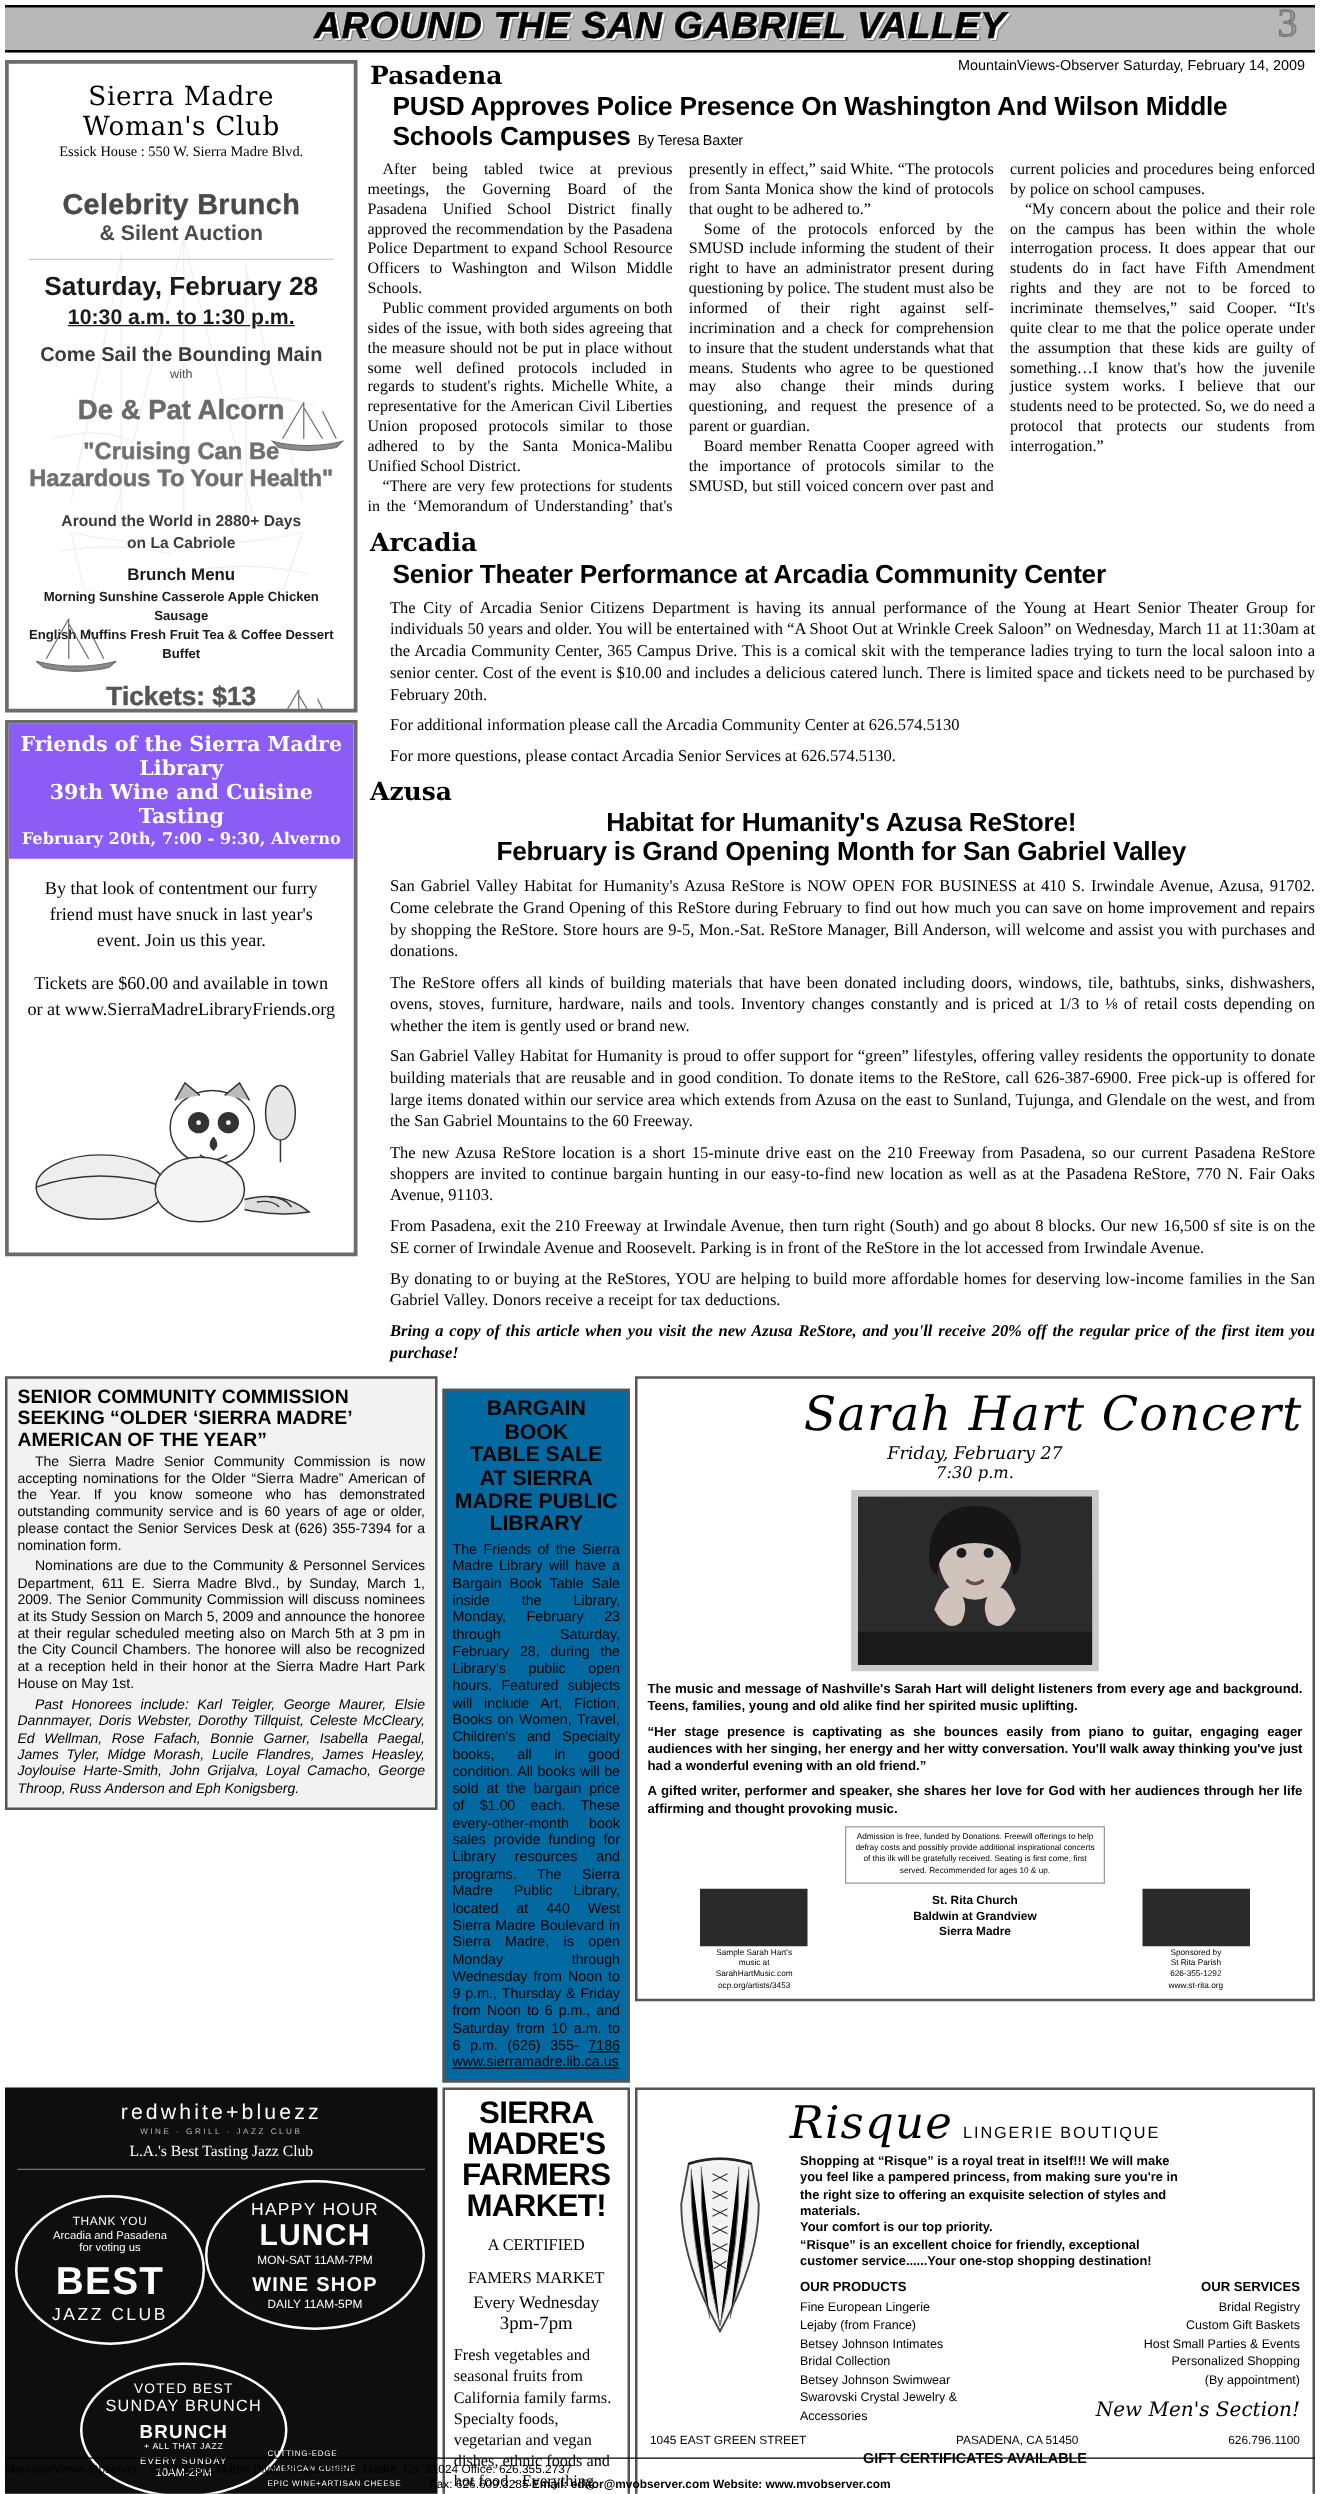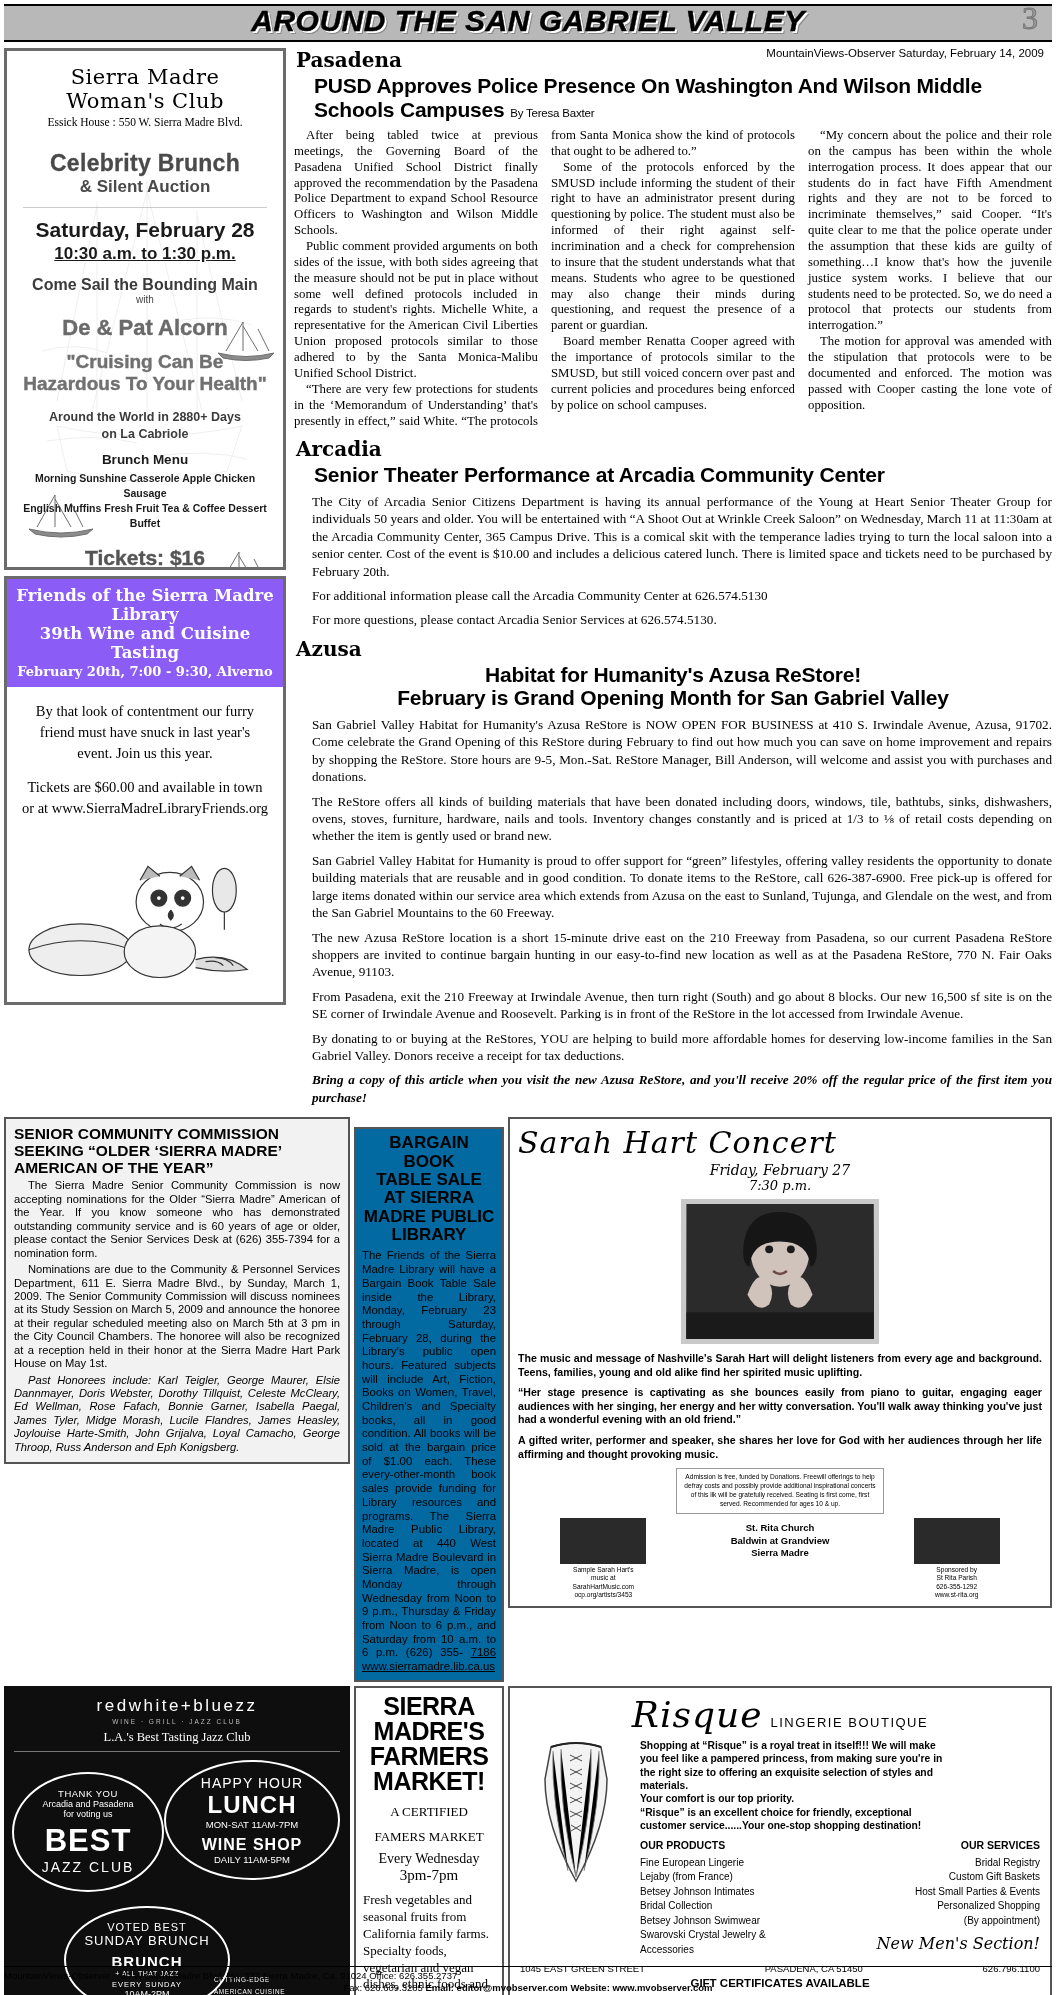--- a/index.html
+++ b/index.html
@@ -184,21 +184,21 @@
     line-height: 1.2; text-align: justify; margin-top: 5px;
   }
   .bargain-box .url { text-decoration: underline; }
 
   .sarah-box {
     flex: 1; border: 2px solid #555; background: #fff;
     padding: 6px 8px 6px 8px;
   }
   .sarah-title {
     font-family: "DejaVu Serif", serif; font-style: italic;
-    font-size: 30px; text-align: left; letter-spacing: 1px;
+    font-size: 38px; text-align: right; letter-spacing: 1px;
   }
   .sarah-date {
     font-family: "DejaVu Serif", serif; font-style: italic;
     font-size: 14px; text-align: center; margin-top: 2px;
   }
   .sarah-time {
     font-family: "DejaVu Serif", serif; font-style: italic;
     font-size: 13px; text-align: center;
   }
   .sarah-photo {
@@ -364,21 +364,21 @@
       <div class="wc-sail">Come Sail the Bounding Main</div>
       <div class="wc-with">with</div>
       <div class="wc-names">De &amp; Pat Alcorn</div>
       <div class="wc-quote">"Cruising Can Be</div>
       <div class="wc-quote" style="margin-top:0">Hazardous To Your Health"</div>
       <div class="wc-around">Around the World in 2880+ Days</div>
       <div class="wc-around" style="margin-top:0">on La Cabriole</div>
       <div class="wc-menu-h">Brunch Menu</div>
       <div class="wc-menu">Morning Sunshine Casserole  Apple Chicken Sausage</div>
       <div class="wc-menu" style="margin-top:0">English Muffins    Fresh Fruit   Tea &amp; Coffee  Dessert Buffet</div>
-      <div class="wc-tickets">Tickets: $16</div>
+      <div class="wc-tickets">Tickets: $13</div>
 
       <svg class="boat" style="left:18px;top:440px;width:72px;height:50px" viewBox="0 0 72 50">
         <g stroke="#555" stroke-width="1" fill="none">
           <path d="M30 4 L30 36 M30 4 L12 36 M30 8 L46 36 M46 12 L58 36"></path>
           <path d="M4 38 Q36 46 68 38 L62 43 Q36 49 10 43 Z" fill="#777"></path>
         </g>
       </svg>
       <svg class="boat" style="right:6px;top:268px;width:62px;height:44px" viewBox="0 0 62 44">
         <g stroke="#555" stroke-width="1" fill="none">
           <path d="M28 3 L28 32 M28 3 L11 32 M28 7 L43 32 M43 10 L54 32"></path>
@@ -435,21 +435,20 @@
         <span>PUSD Approves Police Presence On Washington And Wilson Middle Schools Campuses</span>
         <span class="byline">By Teresa Baxter</span>
       </div>
       <div class="three-col">
         <p>After being tabled twice at previous meetings, the Governing Board of the Pasadena Unified School District finally approved the recommendation by the Pasadena Police Department to expand School Resource Officers to Washington and Wilson Middle Schools.</p>
         <p>Public comment provided arguments on both sides of the issue, with both sides agreeing that the measure should not be put in place without some well defined protocols included in regards to student's rights. Michelle White, a representative for the American Civil Liberties Union proposed protocols similar to those adhered to by the Santa Monica-Malibu Unified School District.</p>
         <p>“There are very few protections for students in the ‘Memorandum of Understanding’ that's presently in effect,” said White. “The protocols from Santa Monica show the kind of protocols that ought to be adhered to.”</p>
         <p>Some of the protocols enforced by the SMUSD include informing the student of their right to have an administrator present during questioning by police. The student must also be informed of their right against self-incrimination and a check for comprehension to insure that the student understands what that means. Students who agree to be questioned may also change their minds during questioning, and request the presence of a parent or guardian.</p>
         <p>Board member Renatta Cooper agreed with the importance of protocols similar to the SMUSD, but still voiced concern over past and current policies and procedures being enforced by police on school campuses.</p>
         <p>“My concern about the police and their role on the campus has been within the whole interrogation process. It does appear that our students do in fact have Fifth Amendment rights and they are not to be forced to incriminate themselves,” said Cooper. “It's quite clear to me that the police operate under the assumption that these kids are guilty of something…I know that's how the juvenile justice system works. I believe that our students need to be protected. So, we do need a protocol that protects our students from interrogation.”</p>
-        <p>The motion for approval was amended with the stipulation that protocols were to be documented and enforced. The motion was passed with Cooper casting the lone vote of opposition.</p>
       </div>
     </div>
 
     <div style="margin-top:8px">
       <div class="city">Arcadia</div>
       <div class="headline">Senior Theater Performance at Arcadia Community Center</div>
       <div class="full-text indent-block">
         <p>The City of Arcadia Senior Citizens Department is having its annual performance of the Young at Heart Senior Theater Group for individuals 50 years and older.  You will be entertained with “A Shoot Out at Wrinkle Creek Saloon” on Wednesday, March 11 at 11:30am at the Arcadia Community Center, 365 Campus Drive.  This is a comical skit with the temperance ladies trying to turn the local saloon into a senior center.  Cost of the event is $10.00 and includes a delicious catered lunch.  There is limited space and tickets need to be purchased by February 20th.</p>
         <p>For additional information please call the Arcadia Community Center at 626.574.5130</p>
         <p>For more questions, please contact Arcadia Senior Services at 626.574.5130.</p>

